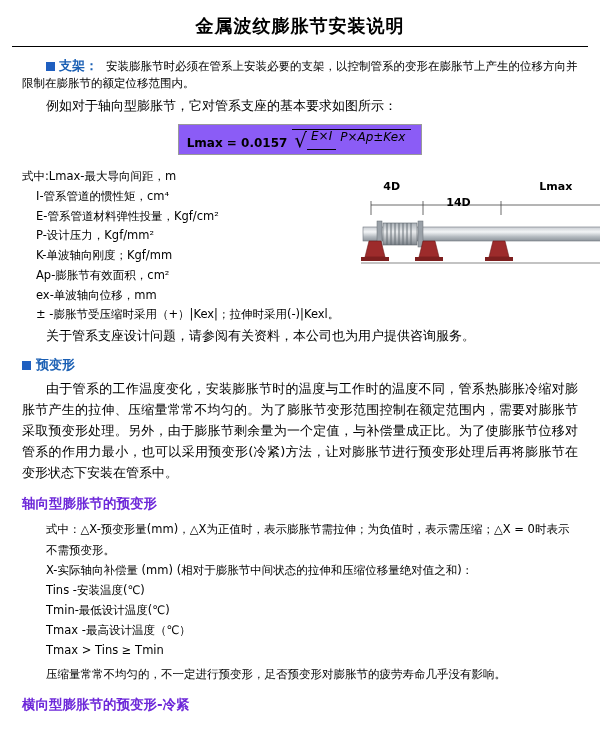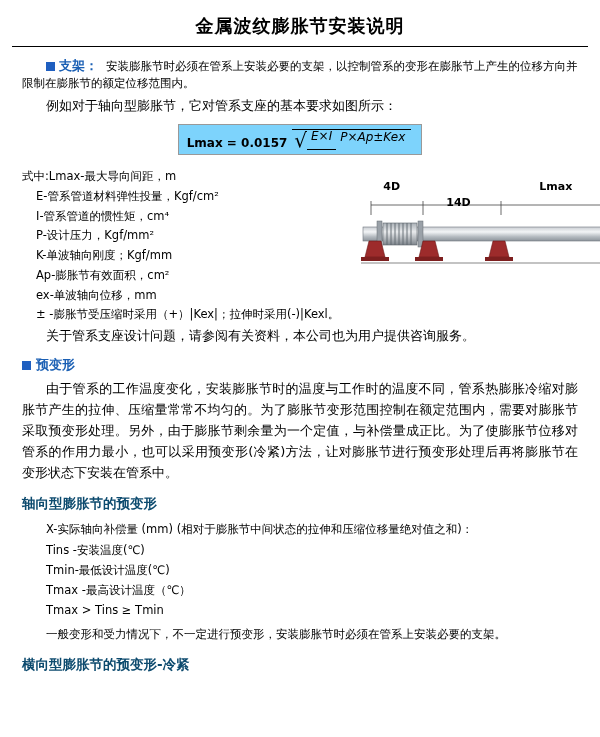--- a/index.html
+++ b/index.html
@@ -74,30 +74,30 @@
     top: 1px;
     margin-right: 4px;
   }
   .sq-head.inline-head .rest {
     color: #000;
     font-weight: normal;
     font-size: 11.5px;
     margin-left: 8px;
   }
   .sub-head {
-    color: #0c4a6e;
+    color: #6d28d9;
     font-weight: bold;
     font-size: 13.5px;
     margin: 12px 0 6px 0;
   }
   .formula-box {
     border: 1px solid #999;
     display: inline-block;
     padding: 4px 10px 4px 8px;
-    background: #7dd3fc;
+    background: #8b5cf6;
     font-size: 12px;
   }
   .formula-wrap {
     text-align: center;
     margin: 8px 0 6px 0;
   }
   .frac {
     display: inline-flex;
     flex-direction: row;
     vertical-align: middle;
@@ -208,22 +208,22 @@
             <span class="num">E×I</span>
             <span class="den">P×Ap±Kex</span>
           </span>
         </span>
       </span>
     </div>
 
     <div class="two-col">
       <div class="left legend">
         <div class="row">式中:Lmax-最大导向间距，m</div>
+        <div class="row sub">I-管系管道的惯性矩，cm⁴</div>
         <div class="row sub">E-管系管道材料弹性投量，Kgf/cm²</div>
-        <div class="row sub">I-管系管道的惯性矩，cm⁴</div>
         <div class="row sub">P-设计压力，Kgf/mm²</div>
         <div class="row sub">K-单波轴向刚度；Kgf/mm</div>
         <div class="row sub">Ap-膨胀节有效面积，cm²</div>
         <div class="row sub">ex-单波轴向位移，mm</div>
         <div class="row sub">± -膨胀节受压缩时采用（+）|Kex|；拉伸时采用(-)|Kexl。</div>
       </div>
 
       <div class="right">
         <div class="diagram">
           <div class="dim-labels">
@@ -294,24 +294,25 @@
     <div class="sq-head">
       <span class="sq"></span>
       <span>预变形</span>
     </div>
 
     <p class="body indent">由于管系的工作温度变化，安装膨胀节时的温度与工作时的温度不同，管系热膨胀冷缩对膨胀节产生的拉伸、压缩量常常不均匀的。为了膨胀节变形范围控制在额定范围内，需要对膨胀节采取预变形处理。另外，由于膨胀节剩余量为一个定值，与补偿量成正比。为了使膨胀节位移对管系的作用力最小，也可以采用预变形(冷紧)方法，让对膨胀节进行预变形处理后再将膨胀节在变形状态下安装在管系中。</p>
 
     <div class="sub-head">轴向型膨胀节的预变形</div>
 
 
+    <div class="note-line">式中：△X-预变形量(mm)，△X为正值时，表示膨胀节需拉伸；为负值时，表示需压缩；△X = 0时表示不需预变形。</div>
     <div class="note-line">X-实际轴向补偿量 (mm) (相对于膨胀节中间状态的拉伸和压缩位移量绝对值之和)：</div>
     <div class="note-line">Tins -安装温度(℃)</div>
     <div class="note-line">Tmin-最低设计温度(℃)</div>
     <div class="note-line">Tmax -最高设计温度（℃）</div>
     <div class="note-line">Tmax &gt; Tins ≥ Tmin</div>
     <div class="spacer-sm"></div>
-    <div class="note-line">一般变形和受力情况下，不一定进行预变形，安装膨胀节时必须在管系上安装必要的支架。</div>
+    <div class="note-line">压缩量常常不均匀的，不一定进行预变形，足否预变形对膨胀节的疲劳寿命几乎没有影响。</div>
 
     <div class="sub-head">横向型膨胀节的预变形-冷紧</div>
 
   </div>
 </div>
 
 </body></html>

